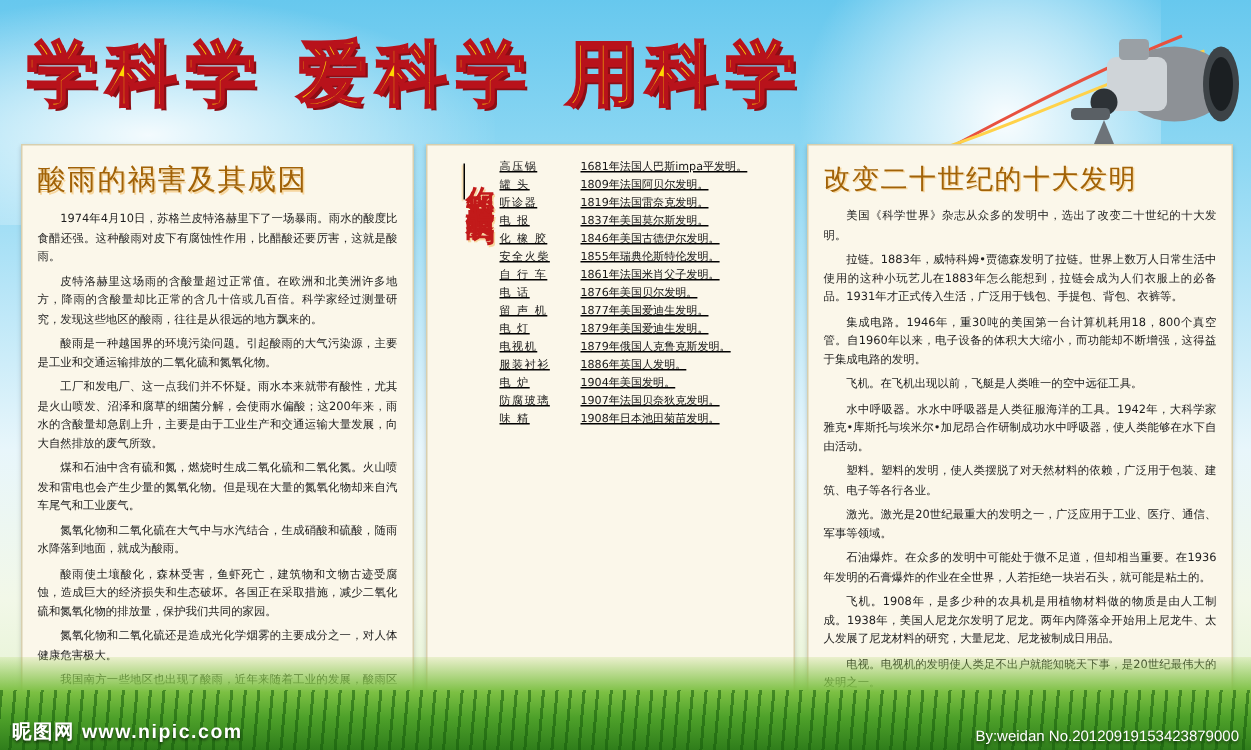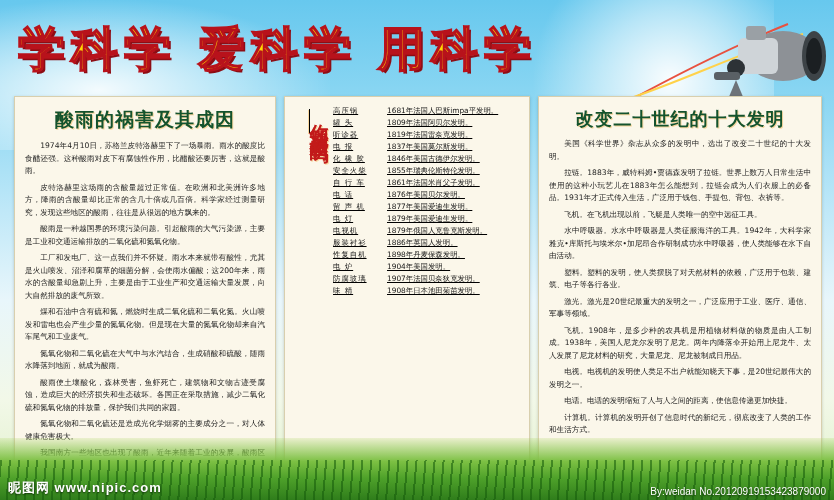--- a/index.html
+++ b/index.html
@@ -56,21 +56,21 @@
   
   .panel{
     position:absolute;background:#fbf7ea;border:1px solid #d8cfae;
     box-shadow:0 1px 3px rgba(0,0,0,.18);
     box-sizing:border-box;
   }
   .panel-left{left:14px;top:96px;width:262px;height:378px;padding:8px 10px;}
   .panel-mid{left:284px;top:96px;width:246px;height:378px;padding:8px 10px;text-decoration:underline;}
   .panel-right{left:538px;top:96px;width:284px;height:378px;padding:8px 10px;}
   .red-head{
-    color:#14532d;font-weight:bold;text-align:center;
+    color:#a16207;font-weight:normal;
     text-shadow:1px 1px 0 #f7d7a0;
     font-family:"DejaVu Sans","Liberation Sans",sans-serif;
   }
   .head-left{font-size:19px;letter-spacing:1px;margin:2px 0 7px 0;}
   .head-right{font-size:18px;letter-spacing:1px;margin:2px 0 7px 0;}
   .body-txt{
     font-size:7.6px;line-height:1.65;color:#1d1d1d;text-align:justify;
     font-family:"DejaVu Sans","Liberation Sans",sans-serif;
   }
   .body-txt p{margin:0 0 4px 0;text-indent:2em;}
@@ -175,48 +175,46 @@
           </div>
         <div class="inv-row">
             <span class="inv-name">电视机</span>
             <span class="inv-desc">1879年俄国人克鲁克斯发明。</span>
           </div>
         <div class="inv-row">
             <span class="inv-name">服装衬衫</span>
             <span class="inv-desc">1886年英国人发明。</span>
           </div>
         <div class="inv-row">
-            <span class="inv-name">性复自机</span>
-            <span class="inv-desc">1898年丹麦保森发明。</span>
-          </div>
-        <div class="inv-row">
             <span class="inv-name">电  炉</span>
             <span class="inv-desc">1904年美国发明。</span>
           </div>
         <div class="inv-row">
             <span class="inv-name">防腐玻璃</span>
             <span class="inv-desc">1907年法国贝奈狄克发明。</span>
           </div>
         <div class="inv-row">
             <span class="inv-name">味  精</span>
             <span class="inv-desc">1908年日本池田菊苗发明。</span>
           </div>
       </div>
     </div>
   </div>
 
   <div class="panel panel-right">
     <div class="red-head head-right">改变二十世纪的十大发明</div>
     <div class="body-txt">
       <p>美国《科学世界》杂志从众多的发明中，选出了改变二十世纪的十大发明。</p>
       <p>拉链。1883年，威特科姆•贾德森发明了拉链。世界上数万人日常生活中使用的这种小玩艺儿在1883年怎么能想到，拉链会成为人们衣服上的必备品。1931年才正式传入生活，广泛用于钱包、手提包、背包、衣裤等。</p>
+      <p>集成电路。1946年，重30吨的美国第一台计算机耗用18，800个真空管。自1960年以来，电子设备的体积大大缩小，而功能却不断增强，这得益于集成电路的发明。</p>
       <p>飞机。在飞机出现以前，飞艇是人类唯一的空中远征工具。</p>
       <p>水中呼吸器。水水中呼吸器是人类征服海洋的工具。1942年，大科学家雅克•库斯托与埃米尔•加尼昂合作研制成功水中呼吸器，使人类能够在水下自由活动。</p>
       <p>塑料。塑料的发明，使人类摆脱了对天然材料的依赖，广泛用于包装、建筑、电子等各行各业。</p>
       <p>激光。激光是20世纪最重大的发明之一，广泛应用于工业、医疗、通信、军事等领域。</p>
+      <p>石油爆炸。在众多的发明中可能处于微不足道，但却相当重要。在1936年发明的石膏爆炸的作业在全世界，人若拒绝一块岩石头，就可能是粘土的。</p>
       <p>飞机。1908年，是多少种的农具机是用植物材料做的物质是由人工制成。1938年，美国人尼龙尔发明了尼龙。两年内降落伞开始用上尼龙牛、太人发展了尼龙材料的研究，大量尼龙、尼龙被制成日用品。</p>
       <p>电视。电视机的发明使人类足不出户就能知晓天下事，是20世纪最伟大的发明之一。</p>
       <p>电话。电话的发明缩短了人与人之间的距离，使信息传递更加快捷。</p>
       <p>计算机。计算机的发明开创了信息时代的新纪元，彻底改变了人类的工作和生活方式。</p>
 
     </div>
   </div>
 
   <div class="grass"></div>
 

